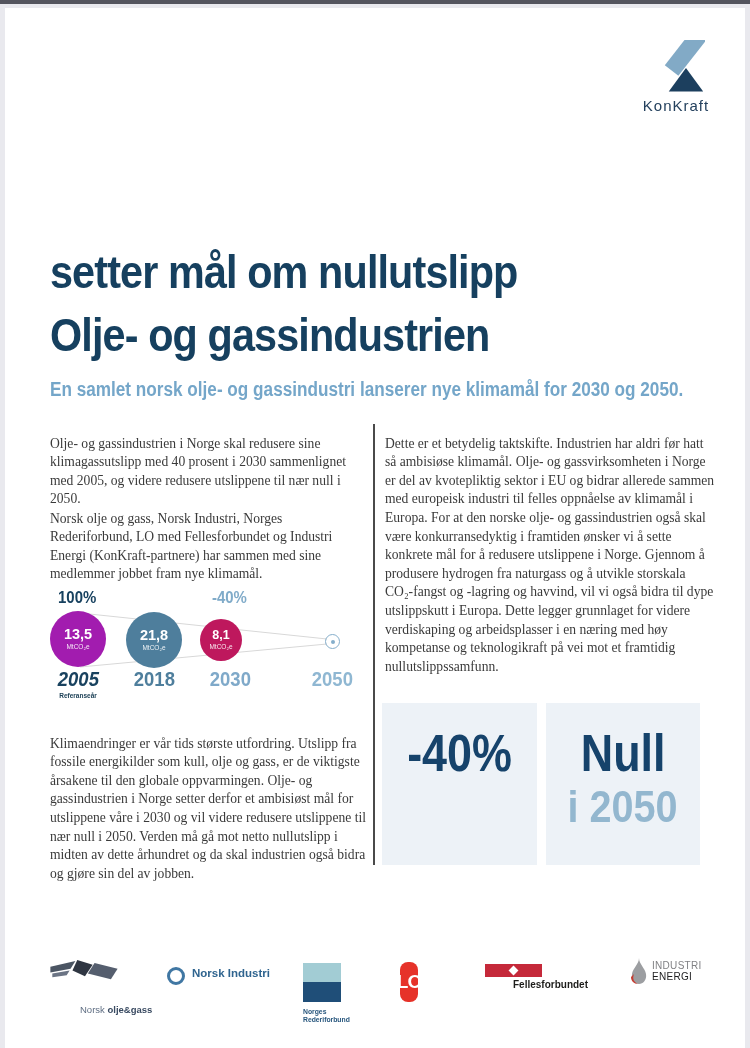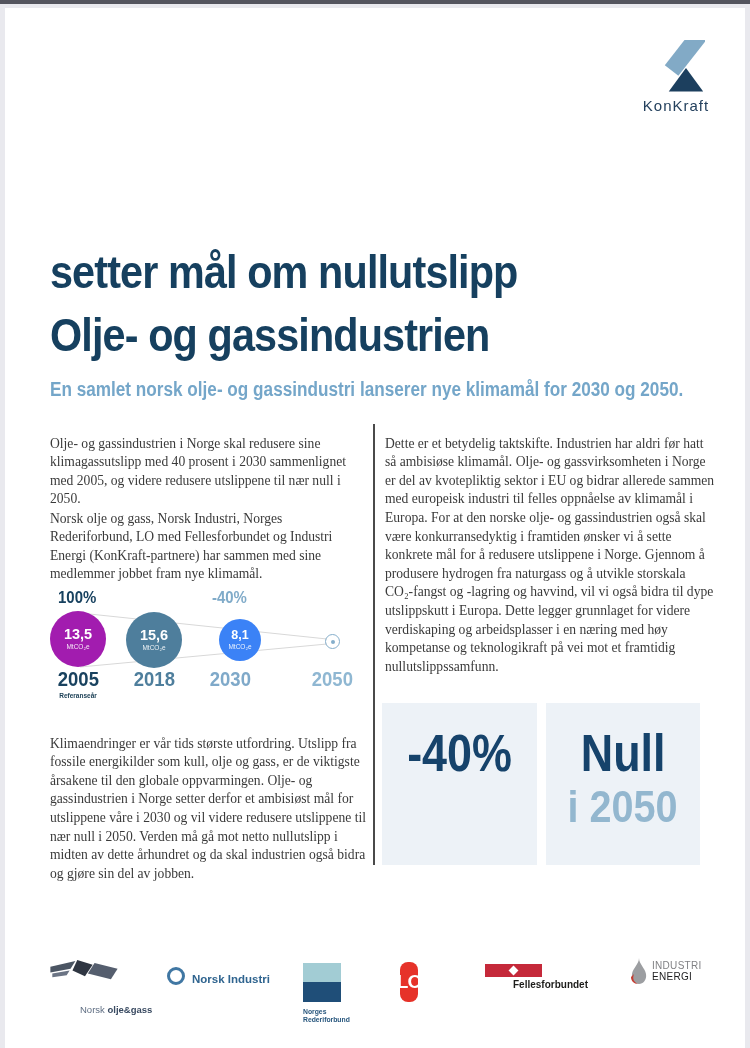--- a/index.html
+++ b/index.html
@@ -36,47 +36,47 @@
   
   #chart{position:absolute;left:50px;top:588px;width:316px;height:124px;}
   #chart svg.funnel{position:absolute;left:0;top:0;}
   .chart-lbl{position:absolute;top:0;font-size:17px;font-weight:bold;}
   .lbl100{left:8px;color:#17415f;}
   .lbl40{left:162px;color:#80abc9;}
   .bub{position:absolute;border-radius:50%;color:#fff;text-align:center;
        display:flex;flex-direction:column;justify-content:center;}
   .b2005{left:0;top:23px;width:56px;height:56px;background:#a21caf;}
   .b2018{left:76px;top:24px;width:56px;height:56px;background:#4e7e9c;}
-  .b2030{left:169px;top:31px;width:42px;height:42px;background:#3b82f6;}
+  .b2030{left:150px;top:31px;width:42px;height:42px;background:#be185d;}
   .bval{font-size:14.5px;font-weight:bold;line-height:15px;}
   .b2030 .bval{font-size:12.5px;line-height:13px;}
   .bunit{font-size:6.5px;opacity:.9;line-height:9px;}
   .dot2050{position:absolute;left:275px;top:46px;width:13px;height:13px;
            border:1.5px solid #85aecb;border-radius:50%;display:flex;align-items:center;justify-content:center;}
   .dot2050 .dot{width:4px;height:4px;border-radius:50%;background:#85aecb;}
   .yr{position:absolute;top:79px;width:60px;text-align:center;font-size:21px;font-weight:bold;}
-  .y2005{left:-2px;color:#19425f;}
+  .y2005{left:-2px;color:#19425f;font-style:italic;}
   .y2018{left:74px;color:#4e7e9c;}
   .y2030{left:150px;color:#7fa9c9;}
   .y2050{left:252px;color:#8fb7d2;}
   .ref{position:absolute;left:-2px;top:104px;width:60px;text-align:center;
        font-size:6.5px;font-weight:bold;color:#1d4157;}
 
   
   .hbox{position:absolute;top:703px;height:162px;background:#edf2f7;text-align:center;}
   #box1{left:382px;width:155px;}
   #box2{left:546px;width:154px;}
   .boxl1{margin-top:24px;font-size:51px;font-weight:bold;color:#16436b;line-height:54px;}
   .boxl2{font-size:45px;font-weight:bold;color:#93b7cf;line-height:52px;}
 
   
   #f-nog{position:absolute;left:50px;top:960px;width:76px;}
   .nog-text{margin-top:16px;font-size:9.5px;color:#5f6e83;white-space:nowrap;padding-left:30px;}
   .nog-text b{color:#394a61;}
-  #f-ni{position:absolute;left:167px;top:967px;display:flex;align-items:flex-end;gap:7px;}
+  #f-ni{position:absolute;left:167px;top:967px;display:flex;align-items:flex-start;gap:7px;}
   .ni-ring{width:12px;height:12px;border:3.5px solid #4077a3;border-radius:50%;}
   .ni-text{font-size:11.5px;font-weight:bold;color:#2f648f;}
   #f-nr{position:absolute;left:303px;top:963px;width:44px;}
   .nr-sq1{width:38px;height:19px;background:#a2ccd4;}
   .nr-sq2{width:38px;height:20px;background:#1f4e78;}
   .nr-text{margin-top:6px;font-size:6.8px;font-weight:bold;color:#27567d;line-height:8px;}
   #f-lo{position:absolute;left:400px;top:962px;width:18px;height:40px;background:#e63229;
         border-radius:8px;color:#fff;display:flex;align-items:center;justify-content:center;
         font-size:19px;font-weight:bold;letter-spacing:-1px;}
   #f-ff{position:absolute;left:485px;top:964px;}
@@ -124,21 +124,21 @@
     <line x1="30" y1="79" x2="277" y2="56" stroke="#d8d8d8" stroke-width="1"></line>
   </svg>
   <div class="chart-lbl lbl100"><span class="cond">100%</span></div>
   <div class="chart-lbl lbl40"><span class="cond">-40%</span></div>
 
   <div class="bub b2005">
     <div class="bval">13,5</div>
     <div class="bunit">MtCO₂e</div>
   </div>
   <div class="bub b2018">
-    <div class="bval">15,6</div>
+    <div class="bval">21,8</div>
     <div class="bunit">MtCO₂e</div>
   </div>
   <div class="bub b2030">
     <div class="bval">8,1</div>
     <div class="bunit">MtCO₂e</div>
   </div>
   <div class="dot2050">
       <div class="dot"></div>
     </div>
 

